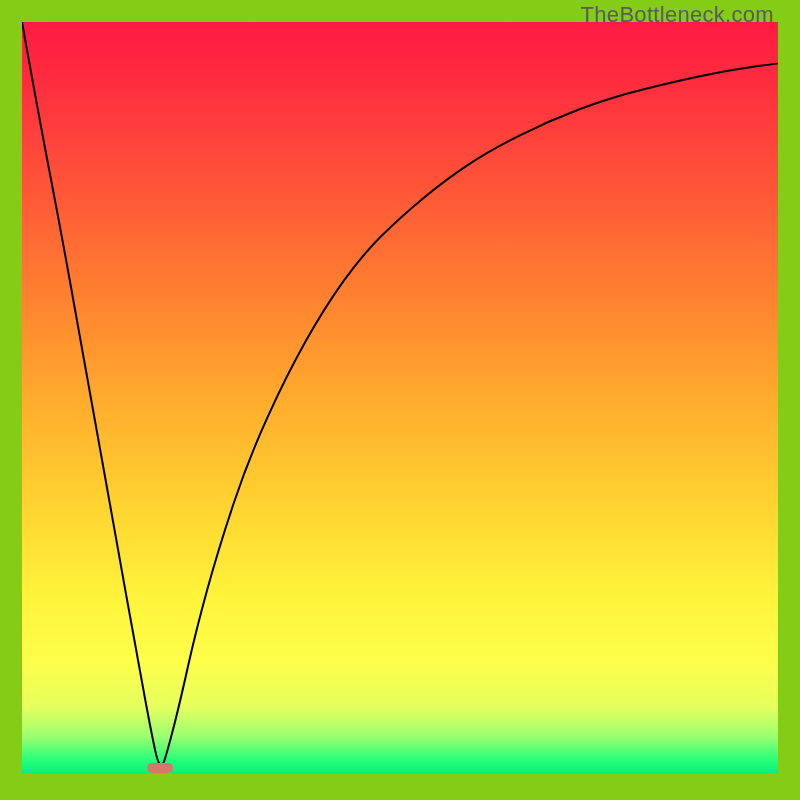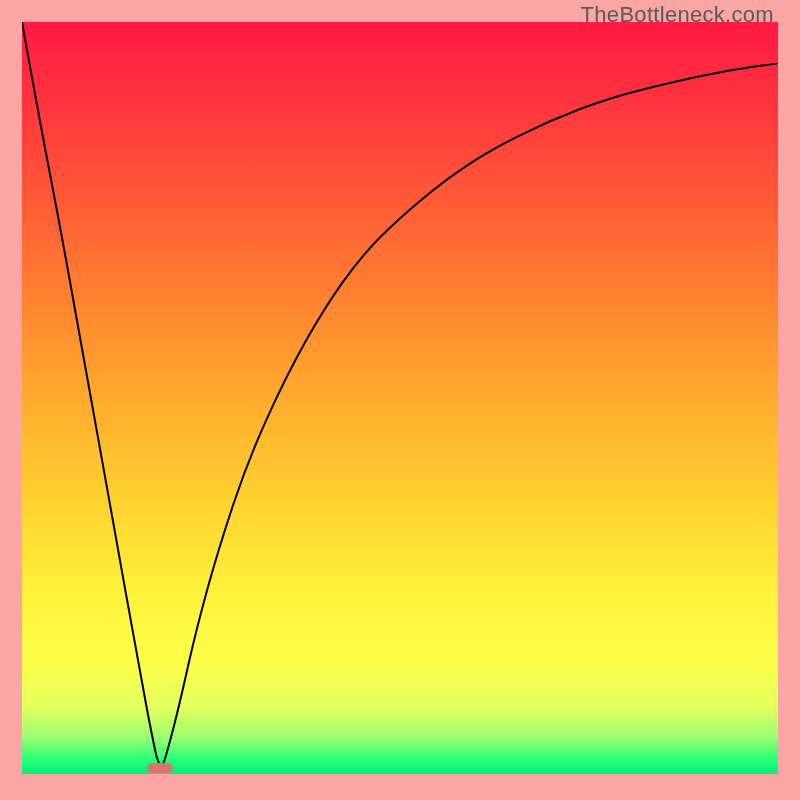--- a/index.html
+++ b/index.html
@@ -7,21 +7,21 @@
     padding: 0;
     width: 800px;
     height: 800px;
     background: #000;
     font-family: Arial, Helvetica, sans-serif;
   }
   .frame {
     position: relative;
     width: 800px;
     height: 800px;
-    background: #fca5a5;
+    background: #84cc16;
   }
   .plot-area {
     position: absolute;
     left: 22px;
     top: 22px;
     width: 756px;
     height: 752px;
     background: linear-gradient(to bottom,
       #ff1a42 0%,
       #ff2d3f 8%,

